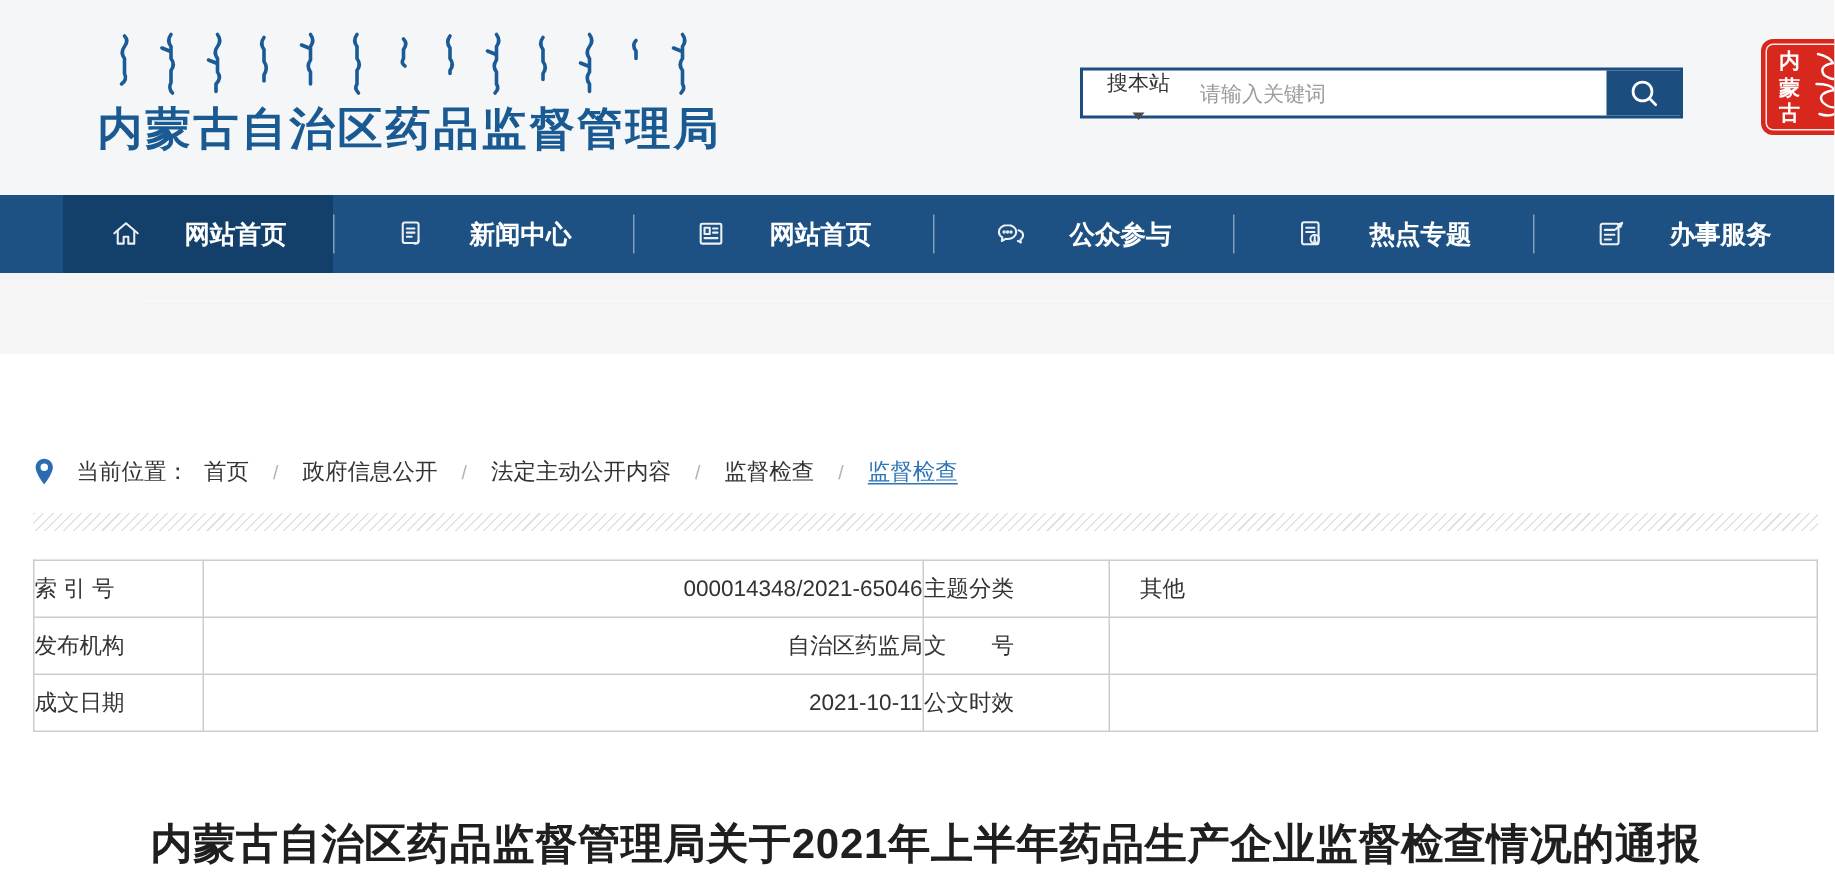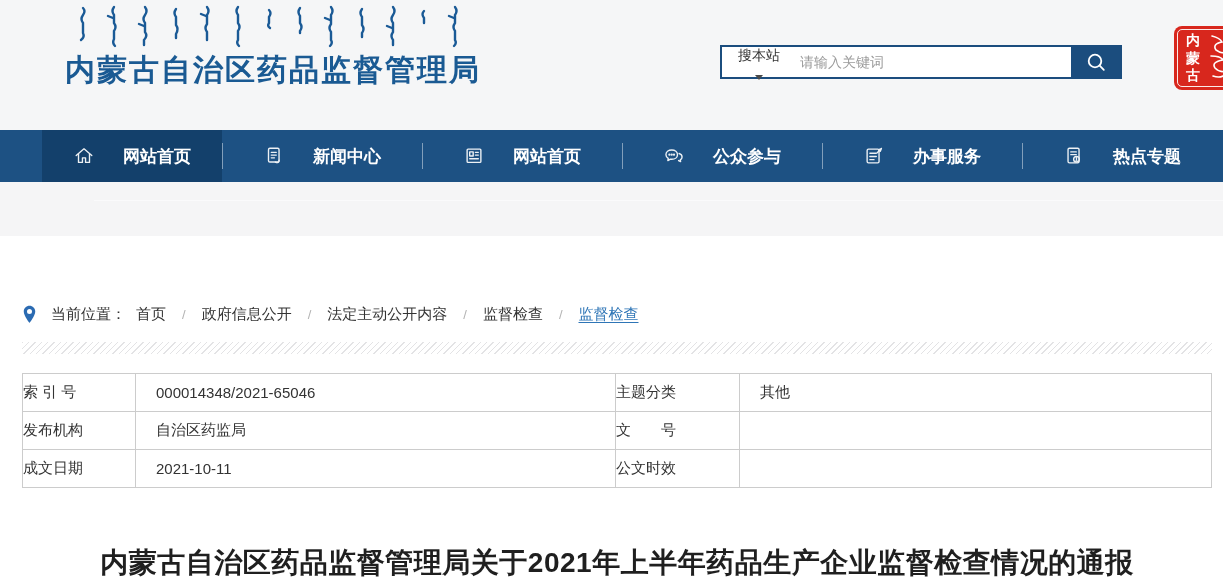--- a/index.html
+++ b/index.html
@@ -5,21 +5,21 @@
   * { margin:0; padding:0; box-sizing:border-box; }
   html,body { width:1223px; height:588px; }
   body {
     font-family:"Liberation Sans","DejaVu Sans",sans-serif;
     background:#fff; color:#333; overflow:hidden;
   }
   .page { position:relative; width:1223px; height:588px; overflow:hidden; background:#fff; }
 
   
   .site-header { position:relative; height:130px; background:#f5f6f7; }
-  .logo { position:absolute; left:65px; top:4px; }
+  .logo { position:absolute; left:65px; top:20px; }
   .mongolian { display:block; margin-left:8px; }
   .site-title {
     margin-top:2px; font-size:30px; font-weight:bold; color:#1a5a93;
     letter-spacing:2px; font-family:"Liberation Serif","DejaVu Serif",serif;
   }
   .search { position:absolute; left:720px; top:45px; width:402px; height:34px;
     background:#fff; border:2px solid #1b4d7e; display:flex; align-items:stretch; }
   .search-scope { display:flex; align-items:center; gap:10px; padding:0 14px 0 16px;
     font-size:14px; color:#333; cursor:pointer; white-space:nowrap;flex-direction:column; }
   .caret { width:0; height:0; border-left:4.5px solid transparent;
@@ -62,21 +62,21 @@
   .bc-gap { width:10px; }
   .hatch { margin-top:18px; height:12px;
     background:repeating-linear-gradient(135deg,#e3e3e5 0,#e3e3e5 1px,transparent 1px,transparent 4.5px); }
 
   table.doc-meta { margin-top:19px; width:100%; border-collapse:collapse; table-layout:fixed; }
   table.doc-meta td { border:1px solid #ccc; height:38px; font-size:15px; color:#333;
     background:#fff; overflow:hidden; white-space:nowrap; }
   td.meta-label { width:113px; text-align:left; color:#404040; }
   td.meta-label.r2 { width:124px; }
   td.meta-value { padding-left:20px; font-size:16px; }
-  td.meta-value.v1 { width:480px; }
+  td.meta-value.v1 { width:480px;text-align:right; }
 
   .article-title { margin-top:57px; text-align:center; font-size:28px; font-weight:bold;
     color:#1f1f1f; letter-spacing:0.5px; line-height:36px; }
 </style>
 </head>
 <body>
 
 <div class="page">
 
   <header class="site-header">
@@ -166,35 +166,35 @@
         <path d="M9.5 5.5 c-3.6 0 -6.3 2.2 -6.3 5 c0 1.7 1 3.1 2.5 4 l-.4 2.6 l2.8 -1.6 c.5 .1 .9 .1 1.4 .1 c3.6 0 6.3 -2.2 6.3 -5.1 c0 -2.8 -2.7 -5 -6.3 -5 z"></path>
         <path d="M17.5 9.3 c2 .6 3.3 2 3.3 3.8 c0 1.3 -.8 2.4 -1.9 3.1 l.3 2 l-2.2 -1.2"></path>
         <circle cx="7" cy="10.5" r="0.5" fill="#ffffff"></circle>
         <circle cx="9.5" cy="10.5" r="0.5" fill="#ffffff"></circle>
         <circle cx="12" cy="10.5" r="0.5" fill="#ffffff"></circle>
       </svg>
       <span>公众参与</span>
     </div>
     <div class="nav-item">
       <svg class="nav-icon" viewBox="0 0 24 24" fill="none" stroke="#ffffff" stroke-width="1.5" stroke-linecap="round" stroke-linejoin="round">
-        <rect x="4.5" y="4.5" width="13" height="15" rx="1.5"></rect>
-        <path d="M7.5 9 h7 M7.5 12.5 h7 M7.5 16 h4.5"></path>
-        <path d="M15.5 8.5 l4.6 -4.6 M20.1 3.9 l-1.2 3 l-1.8 -1.8 z" fill="#ffffff"></path>
-      </svg>
-      <span>办事服务</span>
-    </div>
-    <div class="nav-item">
-      <svg class="nav-icon" viewBox="0 0 24 24" fill="none" stroke="#ffffff" stroke-width="1.5" stroke-linecap="round" stroke-linejoin="round">
         <rect x="5.5" y="3.5" width="12" height="16" rx="1.5"></rect>
         <path d="M8.5 7.5 h6 M8.5 10.5 h6"></path>
         <circle cx="14.7" cy="15.6" r="3.1"></circle>
         <path d="M14.7 13.9 v2"></path>
         <circle cx="14.7" cy="17.2" r="0.4" fill="#ffffff"></circle>
       </svg>
       <span>热点专题</span>
+    </div>
+    <div class="nav-item">
+      <svg class="nav-icon" viewBox="0 0 24 24" fill="none" stroke="#ffffff" stroke-width="1.5" stroke-linecap="round" stroke-linejoin="round">
+        <rect x="4.5" y="4.5" width="13" height="15" rx="1.5"></rect>
+        <path d="M7.5 9 h7 M7.5 12.5 h7 M7.5 16 h4.5"></path>
+        <path d="M15.5 8.5 l4.6 -4.6 M20.1 3.9 l-1.2 3 l-1.8 -1.8 z" fill="#ffffff"></path>
+      </svg>
+      <span>办事服务</span>
     </div>
   </nav>
 
   <div class="sub-strip"></div>
 
   <main class="content">
 
     <div class="breadcrumb">
       <svg class="pin-icon" viewBox="0 0 24 30">
         <path fill="#2b6bb2" d="M12 1C6.9 1 2.8 5.1 2.8 10.2 C2.8 17 12 28.5 12 28.5 s9.2 -11.5 9.2 -18.3 C21.2 5.1 17.1 1 12 1 z

